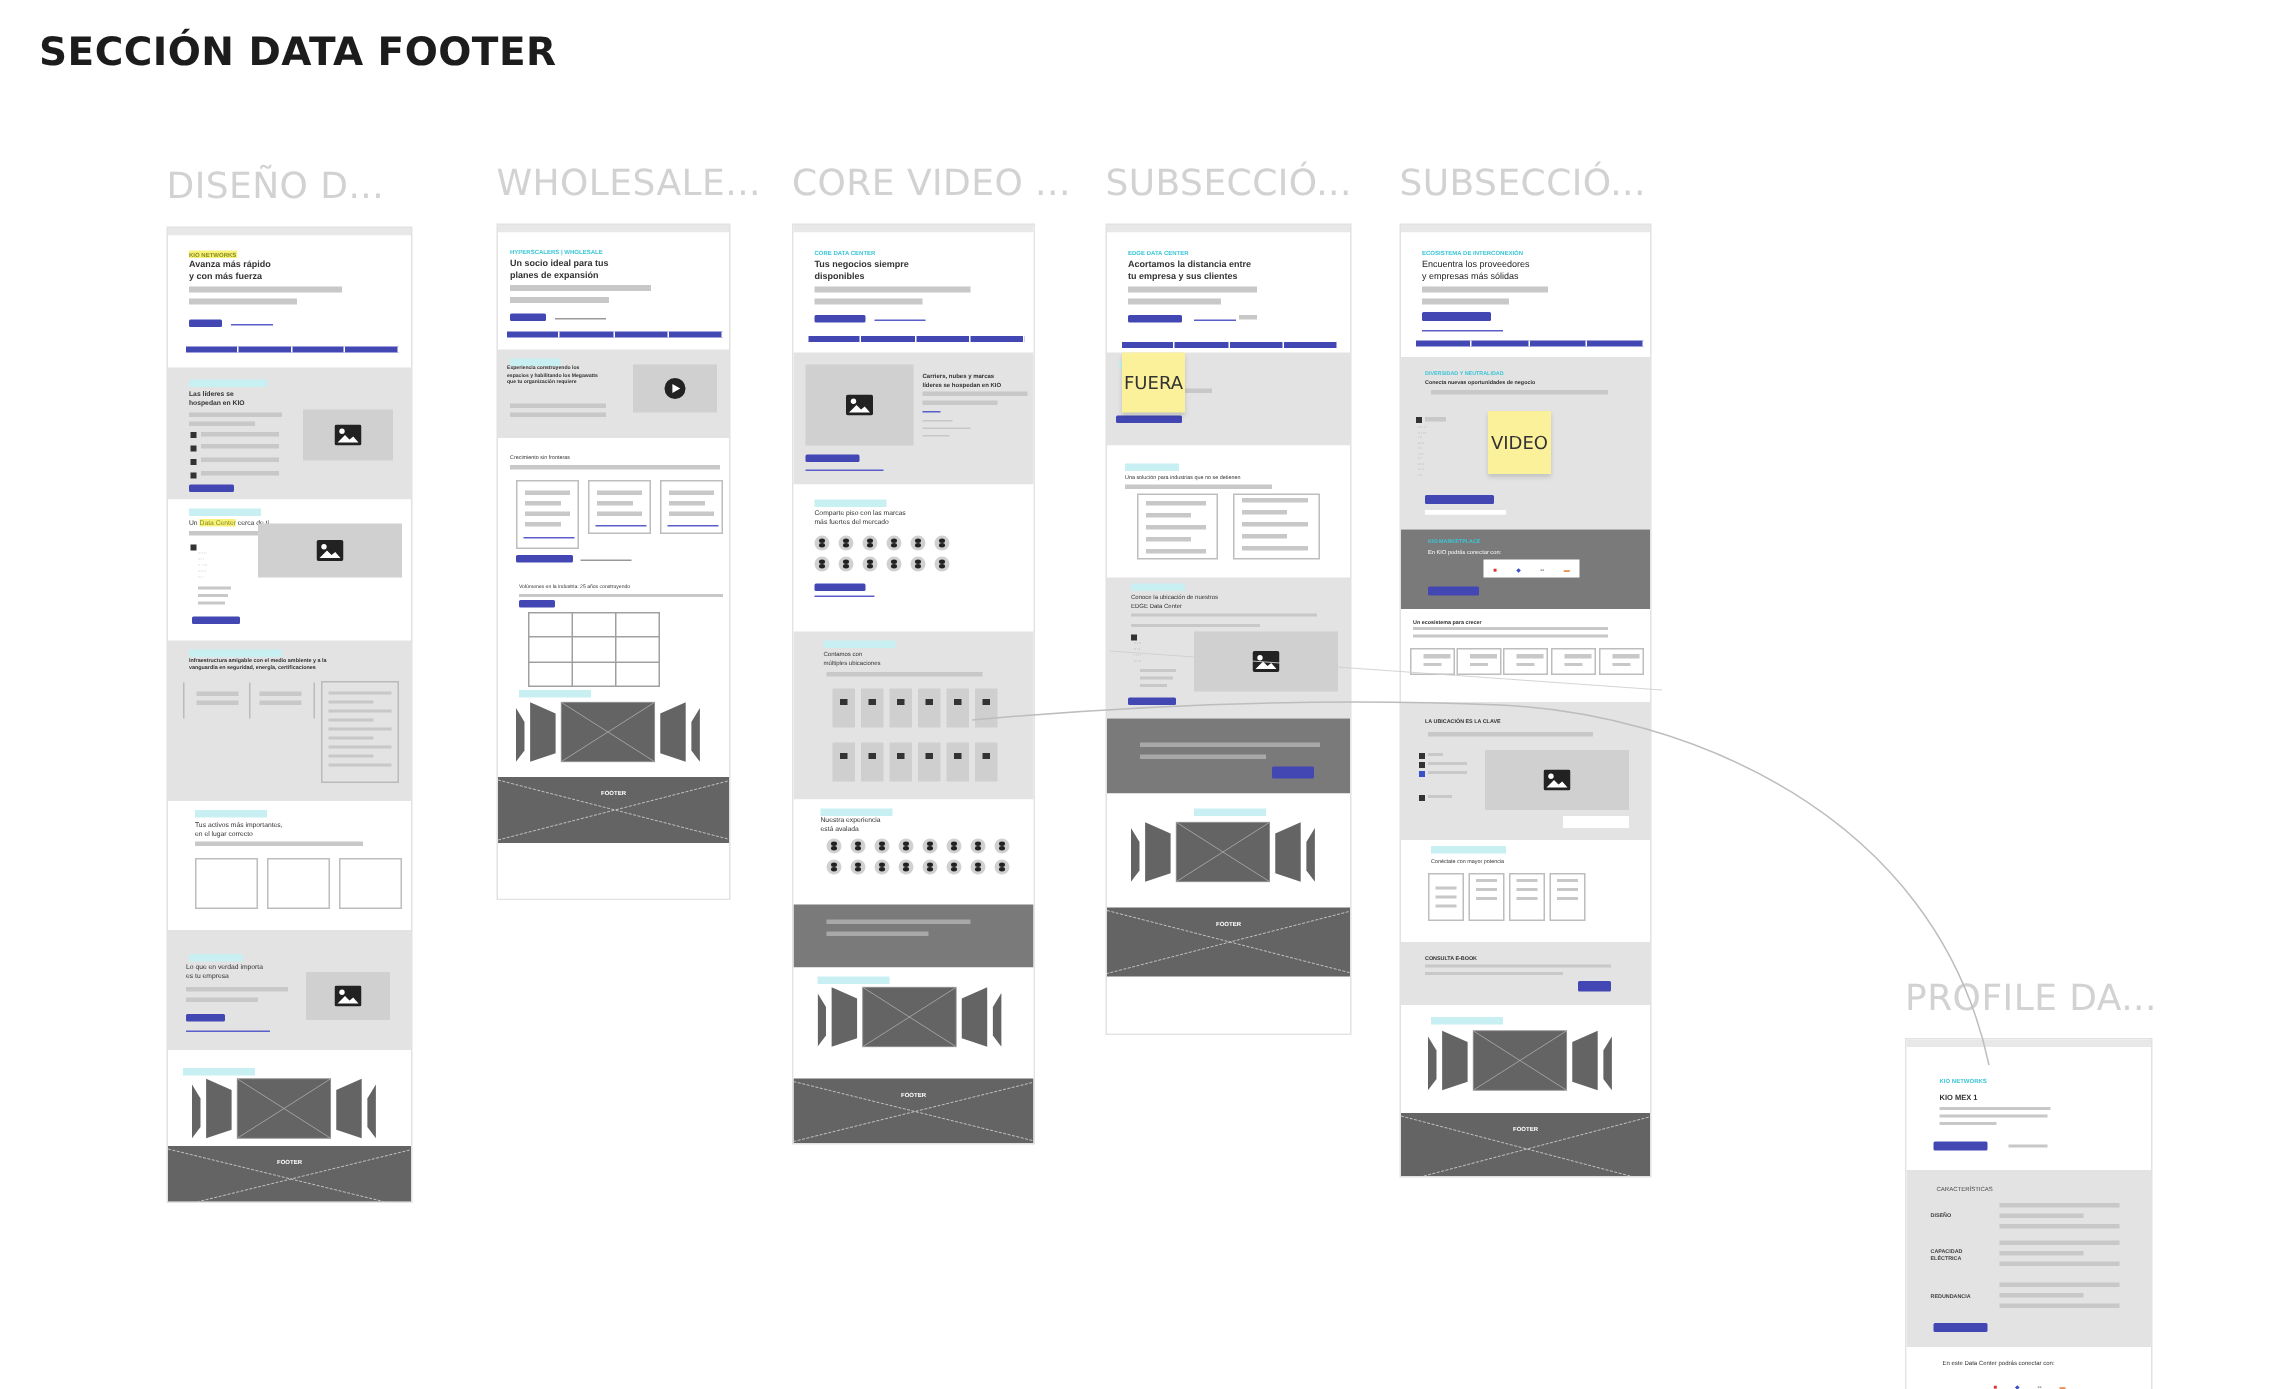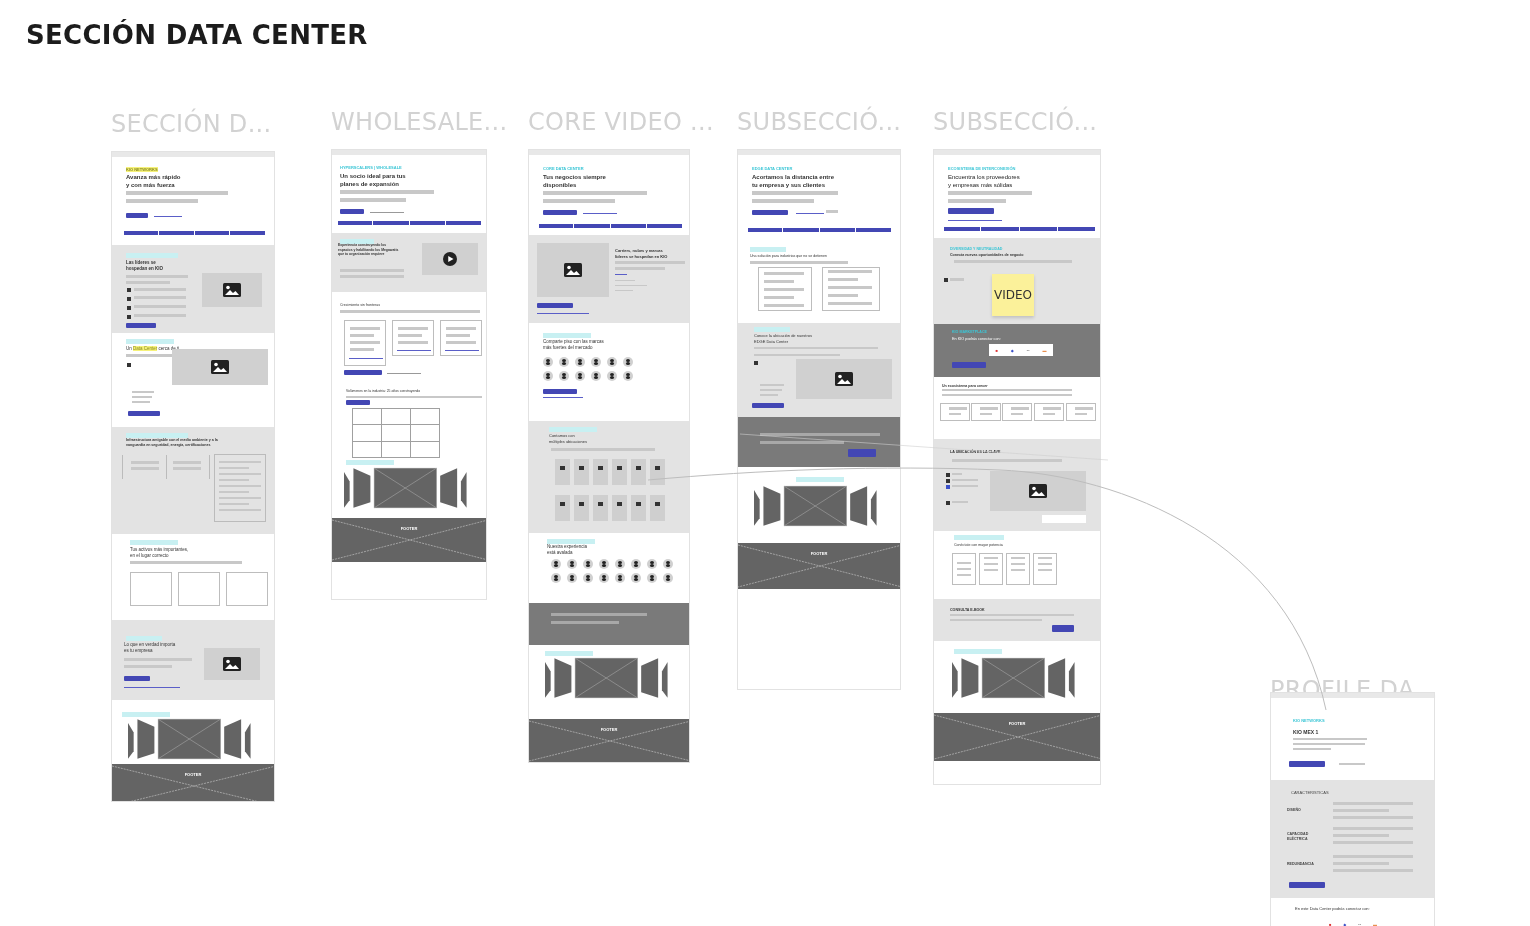--- a/index.html
+++ b/index.html
@@ -52,23 +52,23 @@
       <polygon points="10,2 28,10 28,38 10,44" fill="#646464"></polygon>
       <rect x="32" y="2" width="66" height="42" fill="#646464" stroke="#8a8a8a" stroke-width="0.6"></rect>
       <line x1="32" y1="2" x2="98" y2="44" stroke="#aaa" stroke-width="0.6"></line>
       <line x1="98" y1="2" x2="32" y2="44" stroke="#aaa" stroke-width="0.6"></line>
       <polygon points="102,10 120,2 120,44 102,38" fill="#646464"></polygon>
       <polygon points="124,16 130,6 130,44 124,36" fill="#646464"></polygon>
     </symbol>
   </defs>
 </svg>
 
-<div class="board-title">SECCIÓN DATA CENTER</div>
-
-<div class="ab-label" style="left:111px;top:110px">SECCIÓN D...</div>
+<div class="board-title">SECCIÓN DATA FOOTER</div>
+
+<div class="ab-label" style="left:111px;top:110px">DISEÑO D...</div>
 <div class="ab" style="left:111px;top:151px;width:164px;height:651px">
   <div class="topbar"></div>
   <div class="sec white" style="height:88px">
     <div class="kicker hl" style="left:14px;top:10px">KIO NETWORKS</div>
     <div class="h" style="left:14px;top:16px">Avanza más rápido
 y con más fuerza</div>
     <div class="ln" style="left:14px;top:34px;width:102px"></div>
     <div class="ln" style="left:14px;top:42px;width:72px"></div>
     <div class="btn" style="left:14px;top:56px;width:22px;height:5px"></div>
     <div class="lnk" style="left:42px;top:56px;width:28px"></div>
@@ -388,20 +388,26 @@
     <div class="btn" style="left:14px;top:55px;width:36px;height:5px"></div>
     <div class="lnk" style="left:58px;top:55px;width:28px"></div>
     <div class="ln" style="left:88px;top:55px;width:12px;height:3px"></div>
     <div class="navbar" style="left:10px;top:73px;width:144px;height:4px">
         <span></span>
         <span></span>
         <span></span>
         <span></span>
       </div>
   </div>
+  <div class="sec grey" style="height:62px">
+    <div class="cy" style="left:8px;top:6px;width:4px"></div>
+    <div class="ln" style="left:30px;top:24px;width:40px;height:3px"></div>
+    <div class="btn" style="left:6px;top:42px;width:44px;height:5px"></div>
+    <div class="sticky" style="left:10px;top:0px;width:42px;height:40px;font-size:12px">FUERA</div>
+  </div>
   <div class="sec white" style="height:88px">
     <div class="cy" style="left:12px;top:12px;width:36px"></div>
     <div class="hs" style="left:12px;top:18px;font-size:3.6px;font-weight:400">Una solución para industrias que no se detienen</div>
     <div class="ln" style="left:12px;top:26px;width:98px;height:3px"></div>
     <div class="card" style="left:20px;top:32px;width:54px;height:44px">
       <div class="ln" style="left:5px;top:4px;width:40px;height:3px"></div>
         <div class="ln" style="left:5px;top:12px;width:30px;height:3px"></div>
         <div class="ln" style="left:5px;top:20px;width:40px;height:3px"></div>
         <div class="ln" style="left:5px;top:28px;width:30px;height:3px"></div>
         <div class="ln" style="left:5px;top:36px;width:40px;height:3px"></div>
@@ -463,21 +469,21 @@
     <div class="ln" style="left:14px;top:44px;width:58px"></div>
     <div class="btn" style="left:14px;top:53px;width:46px;height:6px"></div>
     <div class="lnk" style="left:14px;top:63px;width:54px;height:3px"></div>
     <div class="navbar" style="left:10px;top:72px;width:152px;height:4px">
         <span></span>
         <span></span>
         <span></span>
         <span></span>
       </div>
   </div>
-  <div class="sec grey" style="height:86px">
+  <div class="sec grey" style="height:115px">
     <div class="kicker" style="left:16px;top:9px;font-size:3.6px">DIVERSIDAD Y NEUTRALIDAD</div>
     <div class="hs" style="left:16px;top:14px;font-size:3.6px">Conecta nuevas oportunidades de negocio</div>
     <div class="ln" style="left:20px;top:22px;width:118px;height:3px"></div>
     <div class="icon-sm" style="left:10px;top:40px"></div>
     <div class="ln" style="left:16px;top:40px;width:14px;height:3px"></div>
     <div class="txt" style="left:11px;top:45px;font-size:2.4px;line-height:3.5px">··· · ··<br>·· · ···<br>· ··<br>··· ··<br>·· ·<br>· ·· ·<br>·· ·<br>··· ··<br>·· · ·<br>· ··</div>
     <div class="btn" style="left:16px;top:92px;width:46px;height:6px"></div>
     <div class="lnk" style="left:16px;top:102px;width:54px;height:3px;border:1px solid #fff;background:#fff"></div>
     <div class="sticky" style="left:58px;top:36px;width:42px;height:42px;font-size:12px">VIDEO</div>
   </div>
@@ -573,21 +579,21 @@
     <div class="footer" style="top:72px;height:48px">
       <svg width="168" height="48" style="position:absolute;left:0;top:0">
           <line x1="0" y1="2" x2="168" y2="46" stroke="#ccc" stroke-width="0.6" stroke-dasharray="2,1"></line>
           <line x1="168" y1="2" x2="0" y2="46" stroke="#ccc" stroke-width="0.6" stroke-dasharray="2,1"></line>
         </svg>
       <div class="ft">FOOTER</div>
     </div>
   </div>
 </div>
 
-<div class="ab-label" style="left:1270px;top:676px">PROFILE DA...</div>
+<div class="ab-label" style="left:1270px;top:651px">PROFILE DA...</div>
 <div class="ab" style="left:1270px;top:692px;width:165px;height:240px">
   <div class="topbar"></div>
   <div class="sec white" style="height:82px">
     <div class="kicker" style="left:22px;top:20px">KIO NETWORKS</div>
     <div class="h" style="left:22px;top:30px;font-size:5px">KIO MEX 1</div>
     <div class="ln" style="left:22px;top:40px;width:74px;height:2px"></div>
     <div class="ln" style="left:22px;top:45px;width:72px;height:2px"></div>
     <div class="ln" style="left:22px;top:50px;width:38px;height:2px"></div>
     <div class="btn" style="left:18px;top:63px;width:36px;height:6px"></div>
     <div class="ln" style="left:68px;top:65px;width:26px;height:2px"></div>

